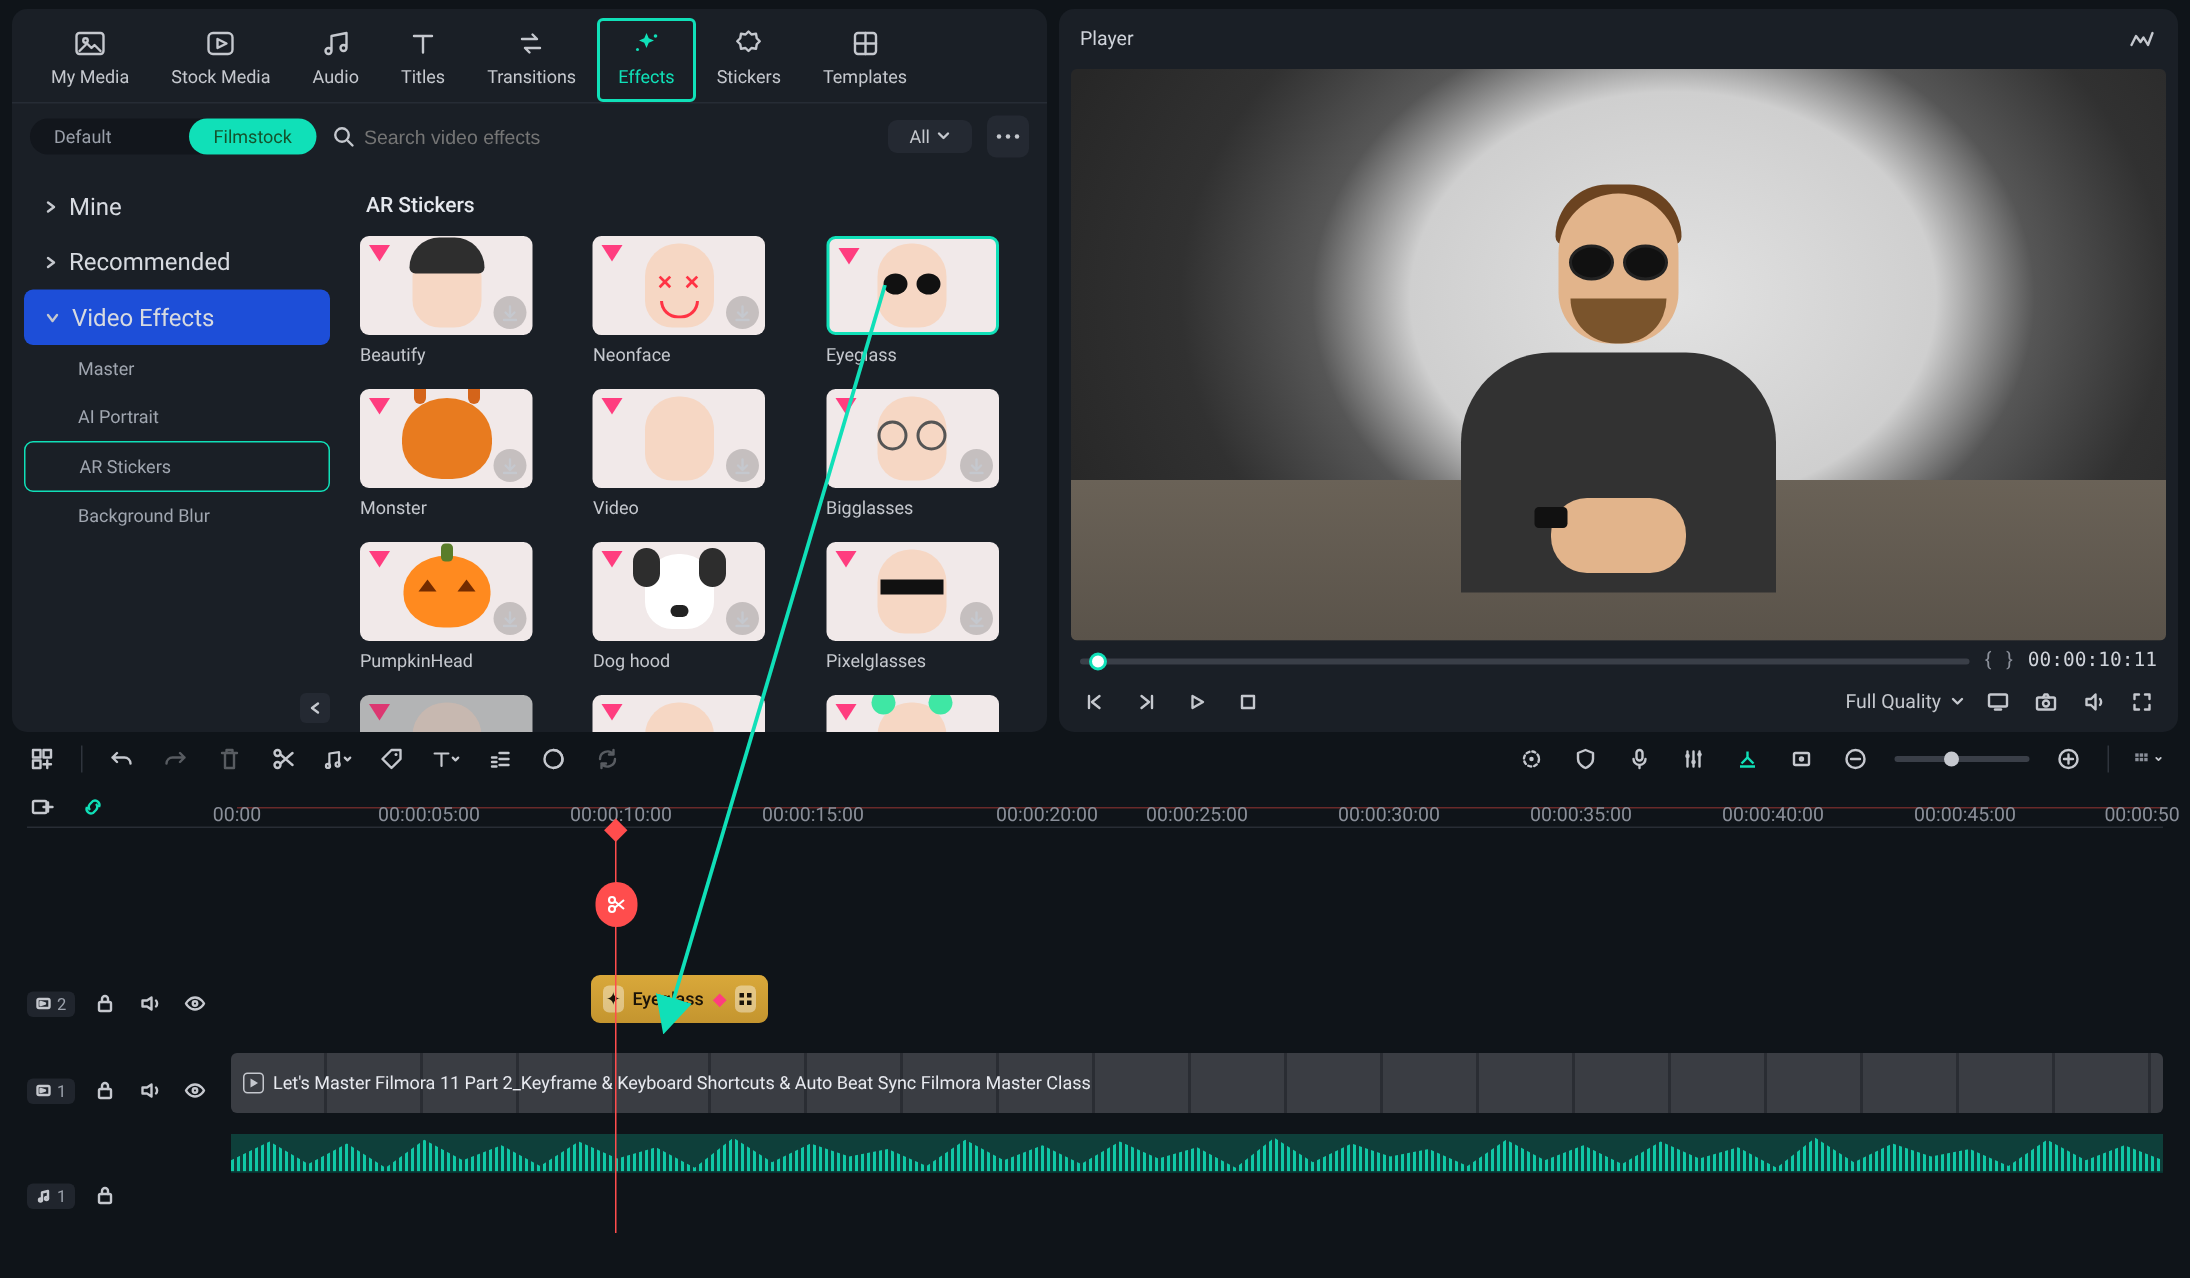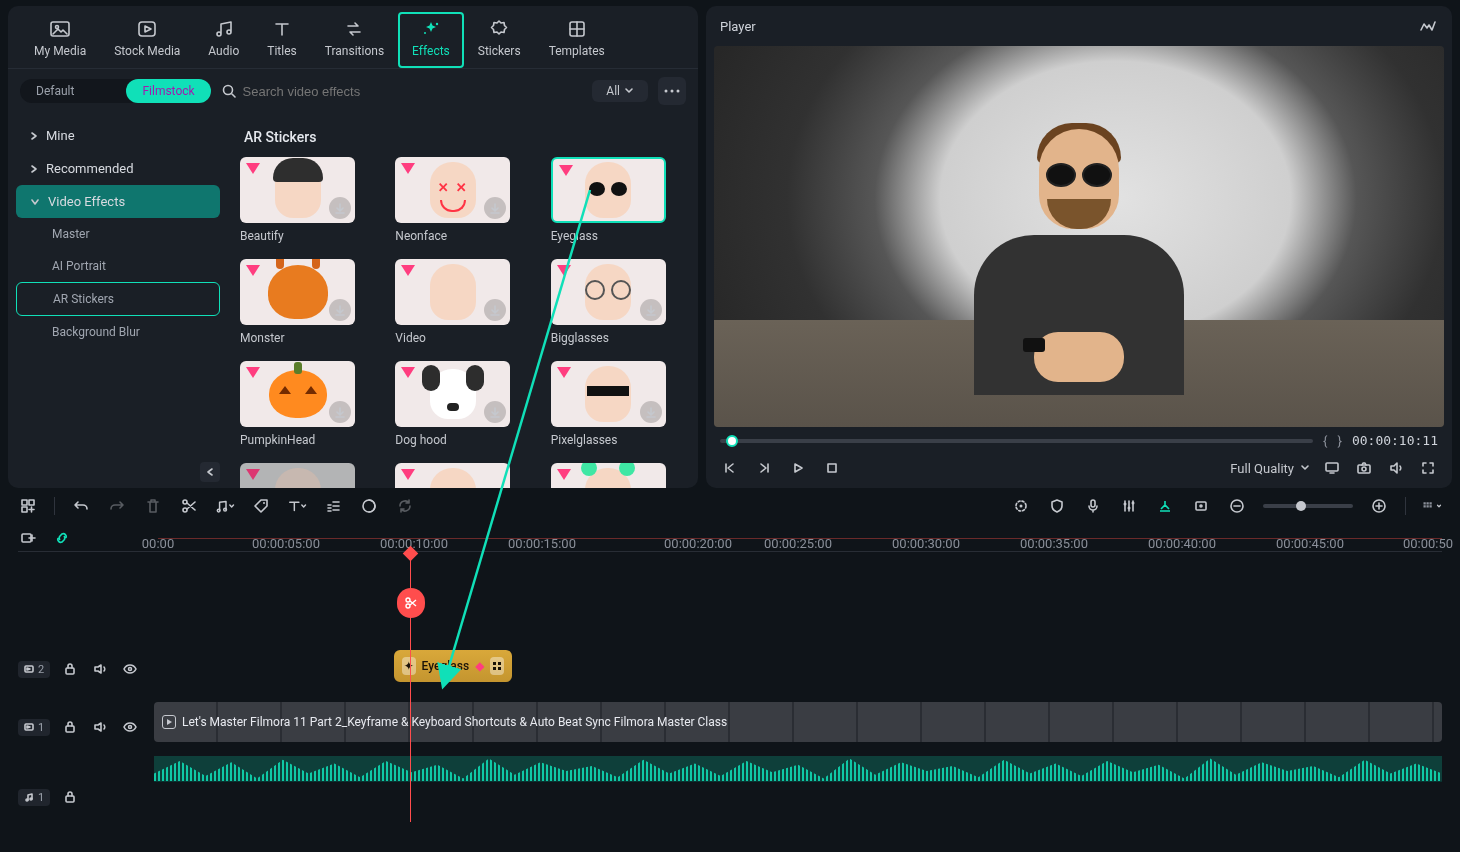--- a/index.html
+++ b/index.html
@@ -22,30 +22,30 @@
 .nav-tabs { display:flex; align-items:center; gap:0; padding: 6px 12px 0 12px; border-bottom:1px solid #262c35; }
 .nav-tab { display:flex; flex-direction:column; align-items:center; justify-content:center; gap:4px; padding:4px 12px 8px; cursor:pointer; color:#c5c8ce; border:2px solid transparent; border-radius:4px;}
 .nav-tab.active { border:2px solid #10e0b8; color:#10e0b8; }
 .nav-tab .icon { width:22px; height:22px; display:flex; align-items:center; justify-content:center; }
 .nav-tab .label { font-size:12px; }
 
 
 .browser-row { display:flex; align-items:center; padding:8px 12px; gap:10px; }
 .tab-pill-group { display:flex; background:#12161c; border-radius:14px;gap:36px; }
 .tab-pill { padding:5px 16px; font-size:12px; color:#9ba1ab; cursor:pointer; border-radius:14px;}
-.tab-pill.active { background:#10e0b8; color:#a21caf; }
+.tab-pill.active { background:#10e0b8; color:#14532d; }
 .search-box { flex:1; display:flex; align-items:center; gap:6px; color:#7a8089; }
 .search-input { flex:1; background:transparent; border:none; color:#c5c8ce; font-size:13px; outline:none;}
 .filter-chip { padding:4px 14px; background:#242932; border-radius:6px; display:flex; align-items:center; gap:4px; font-size:12px; cursor:pointer;}
 .more-btn { width:28px; height:28px; display:flex; align-items:center; justify-content:center; cursor:pointer; border-radius:6px; background:#242932;}
 
 
 .content-area { flex:1; display:flex; overflow:hidden; }
 .sidebar { width:220px; padding:6px 8px; overflow-y:auto; position:relative; }
-.tree-item { padding:9px 14px; border-radius:6px; display:flex; align-items:center; gap:8px; cursor:pointer; font-size:13px; color:#c5c8ce;}
+.tree-item { padding:9px 14px; border-radius:6px; display:flex; align-items:center; gap:8px; cursor:pointer; font-size:16px; color:#c5c8ce;}
 .tree-item.active { border:1px solid #10e0b8; color:#10e0b8; }
 .tree-item.sub { padding-left:36px; font-size:12px; color:#a0a6b0;}
 .tree-item.header { color:#d7dae0; }
 .collapse-btn { position:absolute; bottom:6px; right:8px; width:20px; height:20px; background:#242932; border-radius:4px; display:flex; align-items:center; justify-content:center; cursor:pointer;}
 
 .grid-area { flex:1; overflow-y:auto; padding:8px 20px 12px 12px; }
 .section-title { font-size:14px; color:#e5e8ee; margin:8px 0 12px 4px; font-weight:500;}
 .grid { display:grid; grid-template-columns: repeat(3, 1fr); gap:16px 28px; }
 .card { display:flex; flex-direction:column; gap:6px; cursor:pointer;}
 .thumb { width:115px; height:66px; background:#f1e9e9; border-radius:6px; position:relative; overflow:hidden; display:flex; align-items:center; justify-content:center;}
@@ -261,21 +261,21 @@
           <span>Mine</span>
         </div>
         <div class="tree-item header">
           <span>
               <svg width="8" height="10" viewBox="0 0 8 10">
                 <path class="st" d="M2 2l4 3-4 3"></path>
               </svg>
             </span>
           <span>Recommended</span>
         </div>
-        <div class="tree-item header" style="background:#0f766e">
+        <div class="tree-item header" style="background:#1d4ed8">
           <span>
               <svg width="10" height="8" viewBox="0 0 10 8">
                 <path class="st" d="M2 2l3 4 3-4"></path>
               </svg>
             </span>
           <span>Video Effects</span>
         </div>
         <div class="tree-item sub">
             <span>Master</span>
           </div>

